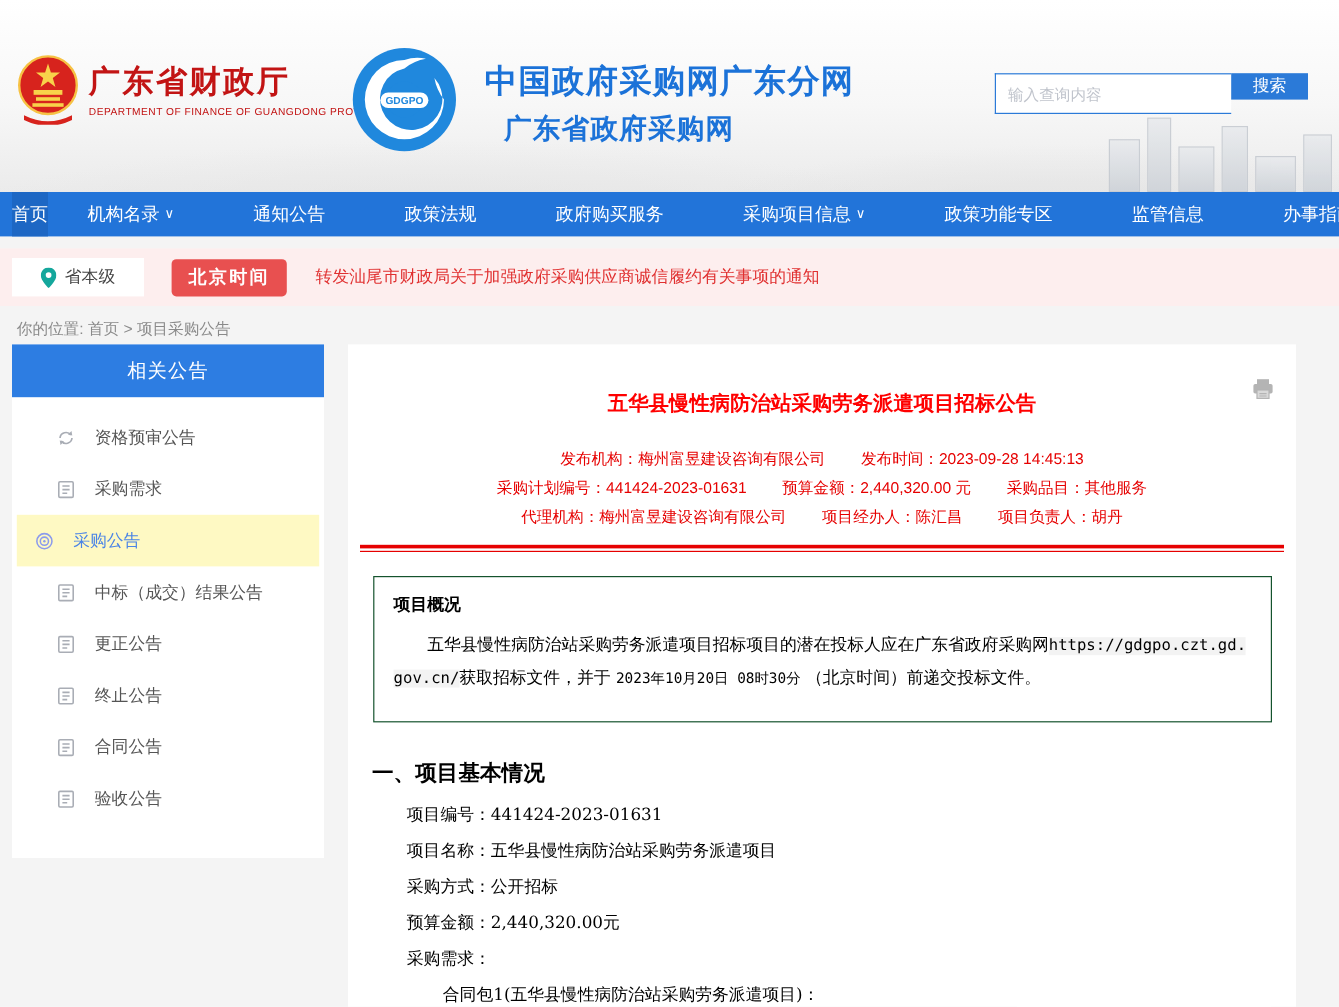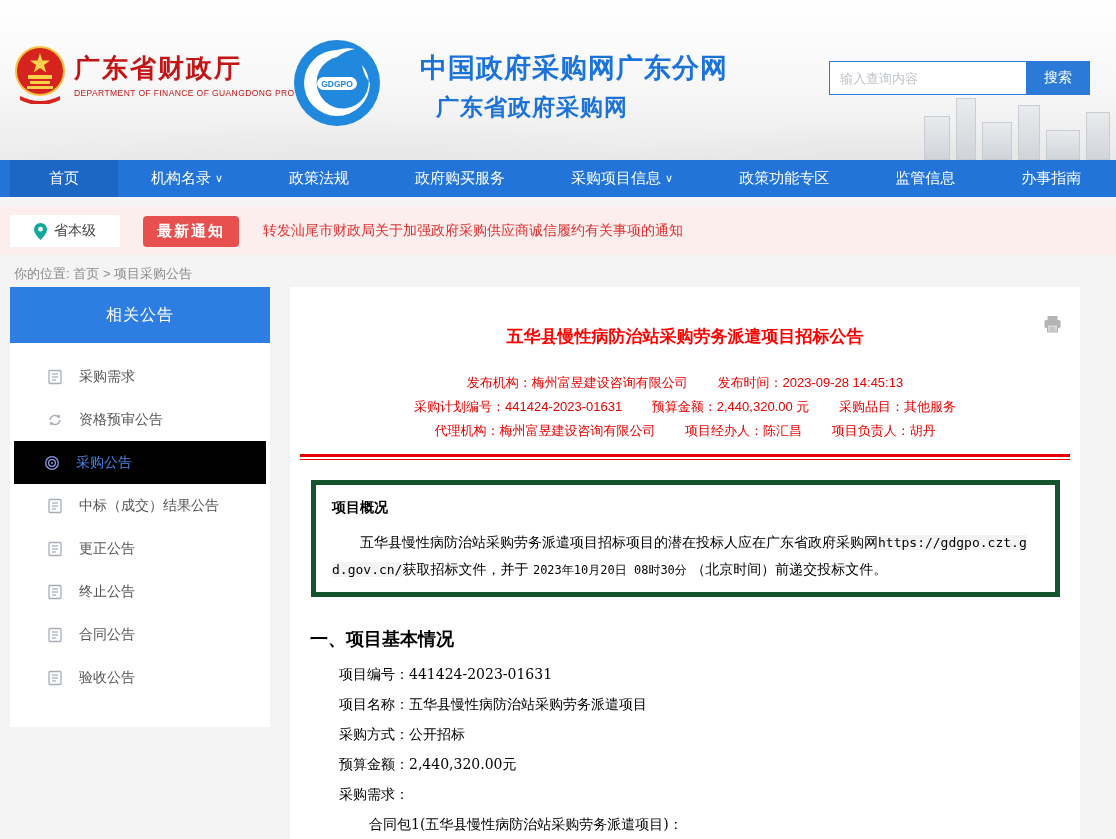--- a/index.html
+++ b/index.html
@@ -16,29 +16,29 @@
   .city { position:absolute; right:0; bottom:0; width:200px; height:70px; opacity:.85; }
   .city b { position:absolute; bottom:0; background:linear-gradient(180deg,#e8eaed,#cdd2d8); border:1px solid #c3c8cf; }
 
   .dept { position:absolute; left:14px; top:44px; display:flex; align-items:center; }
   .dept-text { margin-left:8px; }
   .dept-title { font-size:26px; font-weight:bold; color:#c21414;
     font-family:"Liberation Serif","DejaVu Serif",serif; letter-spacing:2px; }
   .dept-sub { font-size:8.5px; color:#c21414; letter-spacing:.4px; margin-top:2px; }
 
   .gdgpo { position:absolute; left:292px; top:38px; }
-  .site-title { position:absolute; left:420px; top:50px; }
+  .site-title { position:absolute; left:404px; top:50px; }
   .site-title .l1 { font-size:27px; font-weight:bold; color:#1b72d8; letter-spacing:1px; }
   .site-title .l2 { font-size:23px; font-weight:bold; color:#1b72d8; letter-spacing:1px; margin-top:6px;margin-left:16px; }
 
   .search { position:absolute; left:829px; top:61px; display:flex; }
   .search input { width:197px; height:34px; border:1px solid #2b7ad8; border-right:none;
     padding:0 10px; font-size:13px; color:#333; background:#fff; outline:none; }
   .search input::placeholder { color:#c0c4cc; }
-  .search button { width:64px; height:34px; background:#2b7ad8; color:#fff; border:none;
+  .search button { width:64px; height:22px; background:#2b7ad8; color:#fff; border:none;
     font-size:14px; cursor:pointer; }
 
   
   .nav { width:1116px; height:37px; background:#2274d9; display:flex; align-items:stretch;
     padding-left:10px; }
   .nav-item { display:flex; align-items:center; justify-content:center; color:#fff;
     font-size:15px; padding:0 33px; cursor:pointer; white-space:nowrap; }
   .nav-item.active { background:#1d67c4; width:108px; padding:0; }
   .nav-item .chev { font-size:11px; margin-left:4px; }
 
@@ -54,44 +54,44 @@
     background:#f3b9b9; border-radius:0 4px 4px 0; z-index:-1; }
   .notice-link { margin-left:24px; font-size:14px; color:#e03030; cursor:pointer; text-decoration:none; }
 
   
   .crumb { padding:10px 0 0 14px; font-size:13px; color:#8a8a8a; height:32px; }
   .crumb a { color:#8a8a8a; text-decoration:none; cursor:pointer; }
 
   
   .cols { display:flex; align-items:flex-start; }
   .sidebar { width:260px; margin-left:10px; background:#fff; padding-bottom:28px; }
-  .sb-head { height:56px; background:#2d7de2; color:#fff; font-size:16px;
+  .sb-head { height:44px; background:#2d7de2; color:#fff; font-size:16px;
     display:flex; align-items:center; justify-content:center; letter-spacing:1px; }
   .sb-list { padding-top:12px; }
   .sb-item { height:43px; display:flex; align-items:center; gap:16px; padding-left:37px;
     font-size:14px; color:#555; cursor:pointer; }
-  .sb-item.sel { background:#000000; color:#4a84e6; margin:0 4px; padding-left:30px; }
+  .sb-item.sel { background:#fef9c3; color:#4a84e6; margin:0 4px; padding-left:15px; }
   .sb-ico { width:16px; height:16px; flex:0 0 16px; }
 
   .main { width:790px; margin-left:20px; background:#fff; min-height:700px; position:relative;
     padding:0 10px; }
 
   .art-title { margin-top:38px; text-align:center; font-size:17px; font-weight:bold; color:#f00;
     font-family:"Liberation Sans","DejaVu Sans",sans-serif; }
   .print { position:absolute; right:18px; top:28px; cursor:pointer; }
 
   .meta { margin-top:26px; text-align:center; color:#e60000; font-size:13px;
     font-family:Liberation Sans, sans-serif; }
   .meta .row { margin-bottom:6px; }
   .meta .seg { margin:0 13px; }
 
   .redline { margin:14px 0 0 0; border-top:3px solid #e60000; border-bottom:1px solid #e60000;
     height:6px; }
 
-  .overview { margin:20px 10px 0 11px; border:5px solid #14532d; padding:14px 16px 8px 16px;
+  .overview { margin:20px 10px 0 11px; border:1px solid #14532d; padding:14px 16px 22px 16px;
     font-family:"DejaVu Serif","Liberation Serif",serif; }
   .overview h3 { font-size:14px; color:#000; font-weight:bold; }
   .overview p { margin-top:12px; font-size:14px; color:#000; line-height:27px;
     text-indent:2em; word-break:break-all; }
   .ov-url { font-family:"DejaVu Sans Mono","Liberation Mono",monospace; background:#f3f3f3; font-size:13px; }
   .ov-dt { font-family:"DejaVu Sans Mono","Liberation Mono",monospace; font-size:12px; }
 
   .sec-head { margin:30px 0 0 10px; font-size:18px; font-weight:bold; color:#000;
     font-family:"DejaVu Serif","Liberation Serif",serif; }
   .lines { font-family:"DejaVu Serif","Liberation Serif",serif; font-size:14px; color:#000; }
@@ -153,20 +153,23 @@
 
 <div class="nav">
   <div class="nav-item active">
     <span>首页</span>
   </div>
   <div class="nav-item">
     <span>机构名录</span>
     <span class="chev">∨</span>
   </div>
   <div class="nav-item">
+    <span>通知公告</span>
+  </div>
+  <div class="nav-item">
     <span>政策法规</span>
   </div>
   <div class="nav-item">
     <span>政府购买服务</span>
   </div>
   <div class="nav-item">
     <span>采购项目信息</span>
     <span class="chev">∨</span>
   </div>
   <div class="nav-item">
@@ -181,53 +184,53 @@
 </div>
 
 <div class="notice">
   <div class="region-box">
     <svg class="pin" width="13" height="17" viewBox="0 0 13 17">
       <path d="M6.5 0 C2.9 0 0 2.9 0 6.5 C0 11 6.5 17 6.5 17 S13 11 13 6.5 C13 2.9 10.1 0 6.5 0 Z" fill="#14a79c"></path>
       <circle cx="6.5" cy="6.2" r="2.4" fill="#fff"></circle>
     </svg>
     <span>省本级</span>
   </div>
-  <div class="badge">最新通知</div>
+  <div class="badge">北京时间</div>
   <a class="notice-link">转发汕尾市财政局关于加强政府采购供应商诚信履约有关事项的通知</a>
 </div>
 
 <div class="crumb">
   <span>你的位置:</span>
   <a>首页</a>
   <span>&gt;</span>
   <a>项目采购公告</a>
 </div>
 
 <div class="cols">
 
   <div class="sidebar">
     <div class="sb-head">相关公告</div>
     <div class="sb-list">
       <div class="sb-item">
         <svg class="sb-ico" viewBox="0 0 16 16">
-          <rect x="2" y="1.5" width="12" height="13" rx="1" fill="none" stroke="#a9adb5" stroke-width="1.3"></rect>
-          <line x1="5" y1="5" x2="11" y2="5" stroke="#a9adb5" stroke-width="1.3"></line>
-          <line x1="5" y1="8" x2="11" y2="8" stroke="#a9adb5" stroke-width="1.3"></line>
-          <line x1="5" y1="11" x2="9" y2="11" stroke="#a9adb5" stroke-width="1.3"></line>
-        </svg>
-        <span>采购需求</span>
-      </div>
-      <div class="sb-item">
-        <svg class="sb-ico" viewBox="0 0 16 16">
           <path d="M3 8 a5 5 0 0 1 9-2.5" fill="none" stroke="#a9adb5" stroke-width="1.4"></path>
           <path d="M13 8 a5 5 0 0 1 -9 2.5" fill="none" stroke="#a9adb5" stroke-width="1.4"></path>
           <polygon points="12.6,2.2 13.2,6 9.6,5" fill="#a9adb5"></polygon>
           <polygon points="3.4,13.8 2.8,10 6.4,11" fill="#a9adb5"></polygon>
         </svg>
         <span>资格预审公告</span>
+      </div>
+      <div class="sb-item">
+        <svg class="sb-ico" viewBox="0 0 16 16">
+          <rect x="2" y="1.5" width="12" height="13" rx="1" fill="none" stroke="#a9adb5" stroke-width="1.3"></rect>
+          <line x1="5" y1="5" x2="11" y2="5" stroke="#a9adb5" stroke-width="1.3"></line>
+          <line x1="5" y1="8" x2="11" y2="8" stroke="#a9adb5" stroke-width="1.3"></line>
+          <line x1="5" y1="11" x2="9" y2="11" stroke="#a9adb5" stroke-width="1.3"></line>
+        </svg>
+        <span>采购需求</span>
       </div>
       <div class="sb-item sel">
         <svg class="sb-ico" viewBox="0 0 16 16">
           <circle cx="8" cy="8" r="6.3" fill="none" stroke="#8c9bec" stroke-width="1.3"></circle>
           <circle cx="8" cy="8" r="3.4" fill="none" stroke="#8c9bec" stroke-width="1.3"></circle>
           <circle cx="8" cy="8" r="1" fill="#8c9bec"></circle>
         </svg>
         <span>采购公告</span>
       </div>
       <div class="sb-item">

